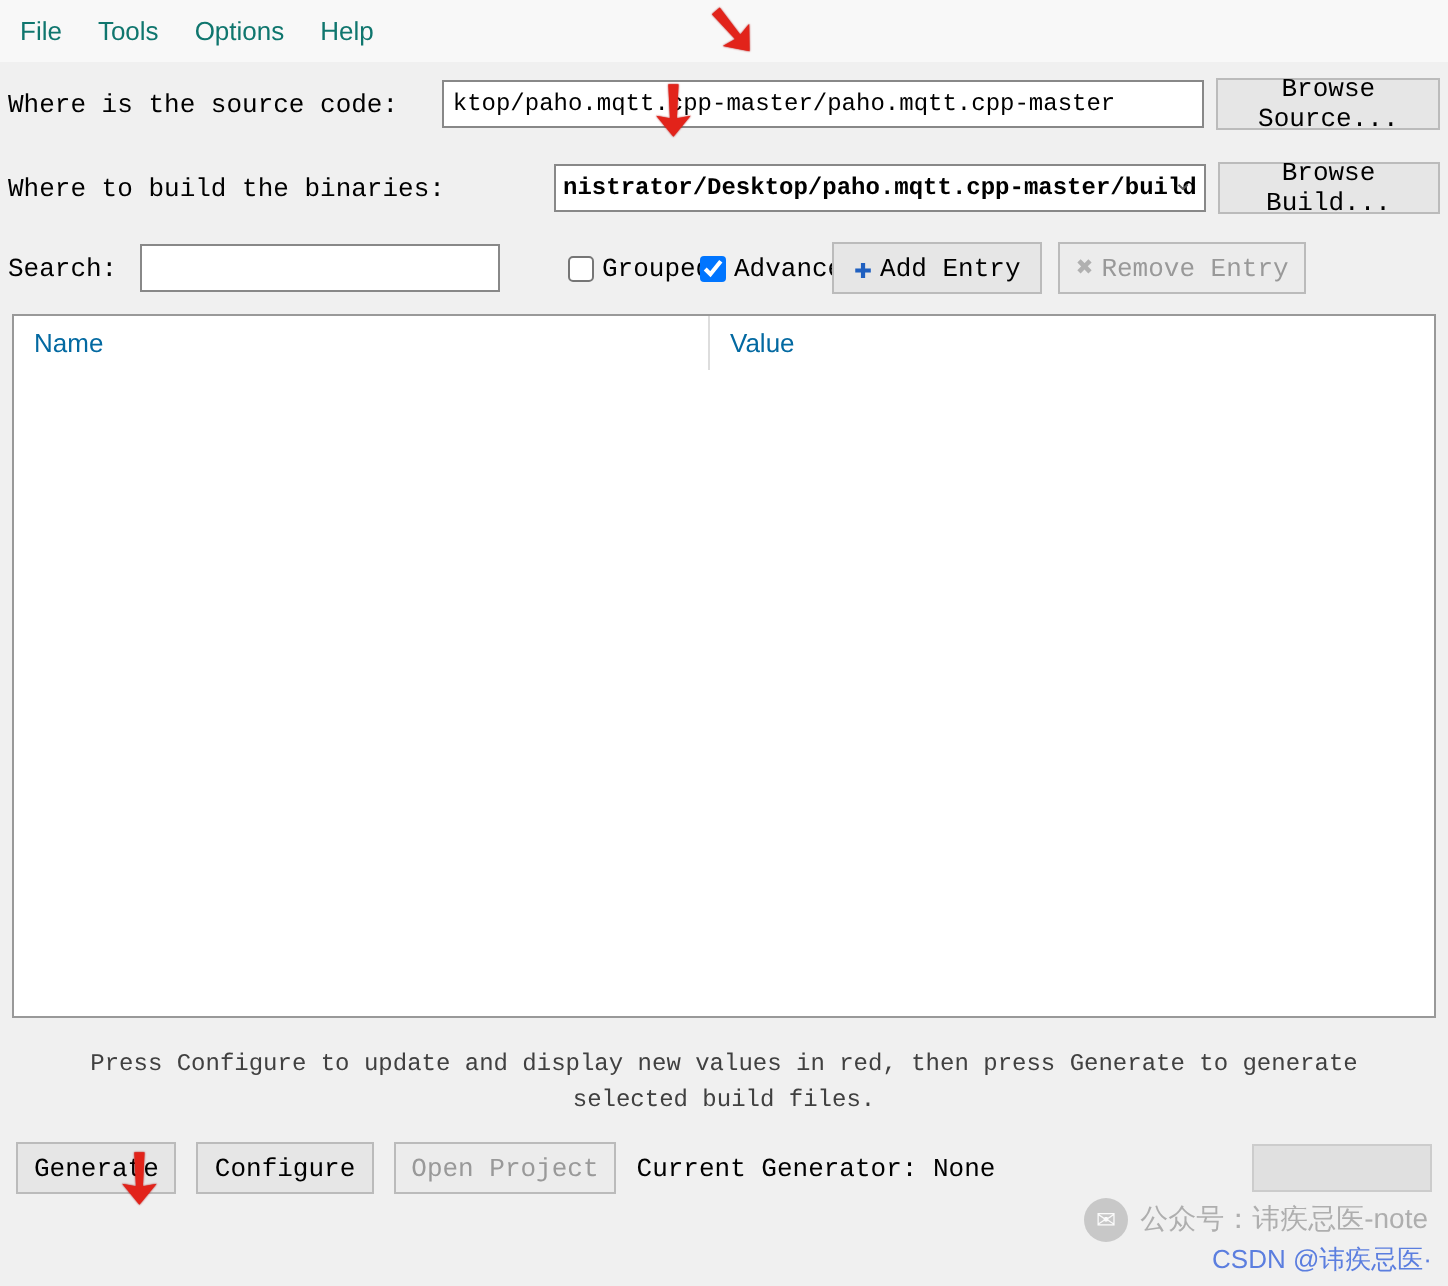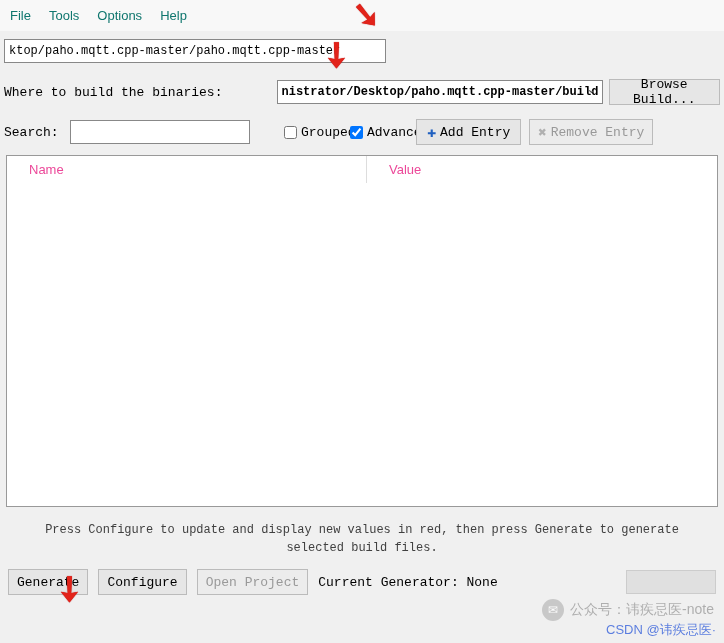--- a/index.html
+++ b/index.html
@@ -102,23 +102,22 @@
       flex-direction: column;
     }
     .table-header {
       display: flex;
       background: #fff;
       border-bottom: 1px solid transparent;
     }
     .th {
       padding: 6px 10px;
       font-size: 13px;
-      color: #ec4899;
+      color: #0369a1;
       border-right: 1px solid #ddd;
-      margin-left: 12px;
     }
     .th-name { width: 348px; }
     .th-value { flex: 1; border-right: none; }
     .table-body { flex: 1; background: #fff; }
     .hint {
       font-family: "Courier New", monospace;
       font-size: 12px;
       text-align: center;
       padding: 10px 20px 6px;
       line-height: 1.5;
@@ -182,21 +181,23 @@
 <body>
 
 <div class="menubar">
   <span>File</span>
   <span>Tools</span>
   <span>Options</span>
   <span>Help</span>
 </div>
 
 <div class="row">
+  <label class="label-source">Where is the source code:</label>
   <input type="text" class="src-input" value="ktop/paho.mqtt.cpp-master/paho.mqtt.cpp-master" style="">
+  <button class="btn browse-btn">Browse Source...</button>
 </div>
 
 <div class="row">
   <label class="label-build">Where to build the binaries:</label>
   <div class="select-wrap">
     <input type="text" class="build-select" value="nistrator/Desktop/paho.mqtt.cpp-master/build" style="">
   </div>
   <button class="btn browse-btn">Browse Build...</button>
 </div>
 

